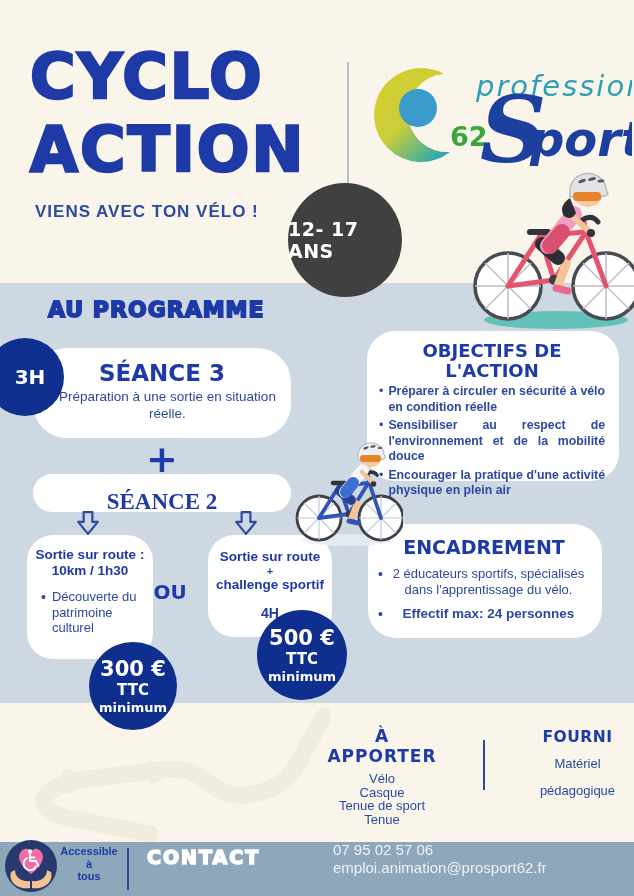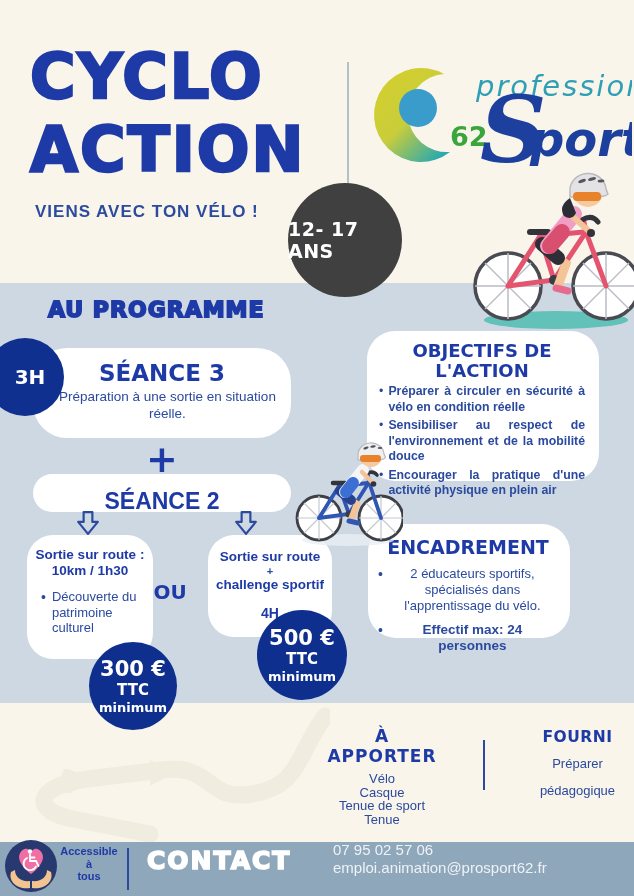--- a/index.html
+++ b/index.html
@@ -57,28 +57,28 @@
 
   .price-circle{border-radius:50%;background:#0f2f8f;color:#fff;z-index:5;
                 display:flex;flex-direction:column;align-items:center;justify-content:center;
                 font-family:"DejaVu Sans",sans-serif;font-weight:bold;}
   #price-left{left:89px;top:642px;width:88px;height:88px;}
   #price-right{left:257px;top:610px;width:90px;height:90px;}
   .price-amount{font-size:21px;line-height:24px;}
   .price-ttc{font-size:15px;line-height:19px;}
   .price-min{font-size:13px;line-height:15px;}
 
-  #objectifs-card{left:367px;top:331px;width:232px;height:150px;border-radius:28px;
+  #objectifs-card{left:367px;top:331px;width:252px;height:150px;border-radius:28px;
                   box-sizing:border-box;padding:10px 14px 0 12px;z-index:2;}
   #objectifs-card .title{font-size:18px;line-height:20px;}
   .obj-row{display:flex;gap:5px;margin-top:3px;}
   .obj-row .bullet-dot{font-size:12.5px;line-height:15.5px;}
   .obj-text{font-size:12.3px;line-height:15.5px;color:#2b4a9f;font-weight:bold;text-align:justify;flex:1;}
 
-  #encadrement-card{left:368px;top:524px;width:202px;height:114px;border-radius:28px;
+  #encadrement-card{left:368px;top:524px;width:234px;height:114px;border-radius:28px;
                     box-sizing:border-box;padding:12px 12px 0 10px;z-index:2;}
   #encadrement-card .title{font-size:19px;}
   .enc-row{display:flex;gap:4px;margin-top:8px;}
   .enc-text{flex:1;font-size:13px;line-height:16px;color:#2b4a9f;text-align:center;}
   .enc-text.bold{font-weight:bold;font-size:13.5px;}
 
   
   #section-bottom{left:0;top:703px;width:634px;height:139px;background:#f9f5ea;}
   #bring-block{left:318px;top:726px;width:128px;text-align:center;}
   #bring-block .title{font-size:17px;letter-spacing:1px;}
@@ -87,21 +87,21 @@
   #provided-block{left:520px;top:728px;width:115px;text-align:center;}
   #provided-block .title{font-size:15.5px;letter-spacing:.5px;}
   #provided-block .item{font-size:13px;line-height:15px;color:#2b4a9f;margin-top:10px;}
 
   
   #footer-bar{left:0;top:842px;width:634px;height:54px;background:#8fa7bb;z-index:1;}
   #access-icon{left:3px;top:838px;z-index:4;}
   #access-text{left:57px;top:845px;width:64px;text-align:center;z-index:4;
                font-size:11px;font-weight:bold;color:#1e3aa6;line-height:12.5px;}
   #footer-divider{left:127px;top:848px;width:2px;height:42px;background:#2b4a9f;z-index:4;}
-  #contact-label{left:147px;top:846px;font-size:25px;letter-spacing:2px;color:#fff;
+  #contact-label{left:147px;top:846px;font-size:19px;letter-spacing:2px;color:#fff;
                  -webkit-text-stroke:1.6px #ffffff;z-index:4;font-family:"DejaVu Sans",sans-serif;font-weight:bold;}
   #contact-info{left:333px;top:841px;color:#eef2f6;font-size:15px;line-height:17.5px;z-index:4;}
 
   #girl-illustration{left:468px;top:148px;z-index:3;}
   #boy-illustration{left:293px;top:428px;z-index:4;}
   #road-watermark{left:0px;top:698px;z-index:0;}
 </style>
 </head>
 <body>
 
@@ -195,21 +195,21 @@
     <div class="title center chunky" style="font-family:'DejaVu Sans',sans-serif;">SÉANCE 3</div>
     <div class="bullet-row">
       <span class="bullet-dot">•</span>
       <span class="bullet-text">Préparation à une sortie en situation réelle.</span>
     </div>
   </div>
 
   <div id="plus-sign" class="abs">+</div>
 
   <div id="seance2-card" class="abs card">
-    <div class="title chunky" style="font-family:Liberation Sans, sans-serif;margin-top:17px;">SÉANCE 2</div>
+    <div class="title chunky" style="font-family:Liberation Serif, serif;margin-top:17px;">SÉANCE 2</div>
   </div>
 
   <svg id="arrow-left" class="abs down-arrow" viewBox="0 0 20 22">
     <path d="M6 1 h8 v9 h5 L10 21 L1 10 h5 Z" fill="none" stroke="#2b4a9f" stroke-width="2" stroke-linejoin="round"></path>
   </svg>
   <svg id="arrow-right" class="abs down-arrow" viewBox="0 0 20 22">
     <path d="M6 1 h8 v9 h5 L10 21 L1 10 h5 Z" fill="none" stroke="#2b4a9f" stroke-width="2" stroke-linejoin="round"></path>
   </svg>
 
   <div id="option-left-card" class="abs card">
@@ -327,21 +327,21 @@
       <div class="item">Casque</div>
       <div class="item">Tenue de sport</div>
       <div class="item">Tenue</div>
     </div>
   </div>
 
   <div id="equip-divider" class="abs"></div>
 
   <div id="provided-block" class="abs">
     <div class="title chunky" style="font-family:'DejaVu Sans',sans-serif;">FOURNI</div>
-    <div class="item">Préparer</div>
+    <div class="item">Matériel</div>
     <div class="item" style="margin-top:12px;">pédagogique</div>
   </div>
 
   <div id="footer-bar" class="abs"></div>
 
   <svg id="access-icon" class="abs" width="56" height="56" viewBox="0 0 56 56">
     <circle cx="28" cy="28" r="26" fill="#27396e"></circle>
     <path d="M28 36 C 16 27 13 18 19 12.5 C 23.5 8.5 28 12 28 16 C 28 12 32.5 8.5 37 12.5 C 43 18 40 27 28 36 Z" fill="#ef6fa5"></path>
     <g stroke="#ffffff" stroke-width="1.8" fill="none" stroke-linecap="round">
       <circle cx="27" cy="13.5" r="2.2" fill="#ffffff" stroke="none"></circle>

